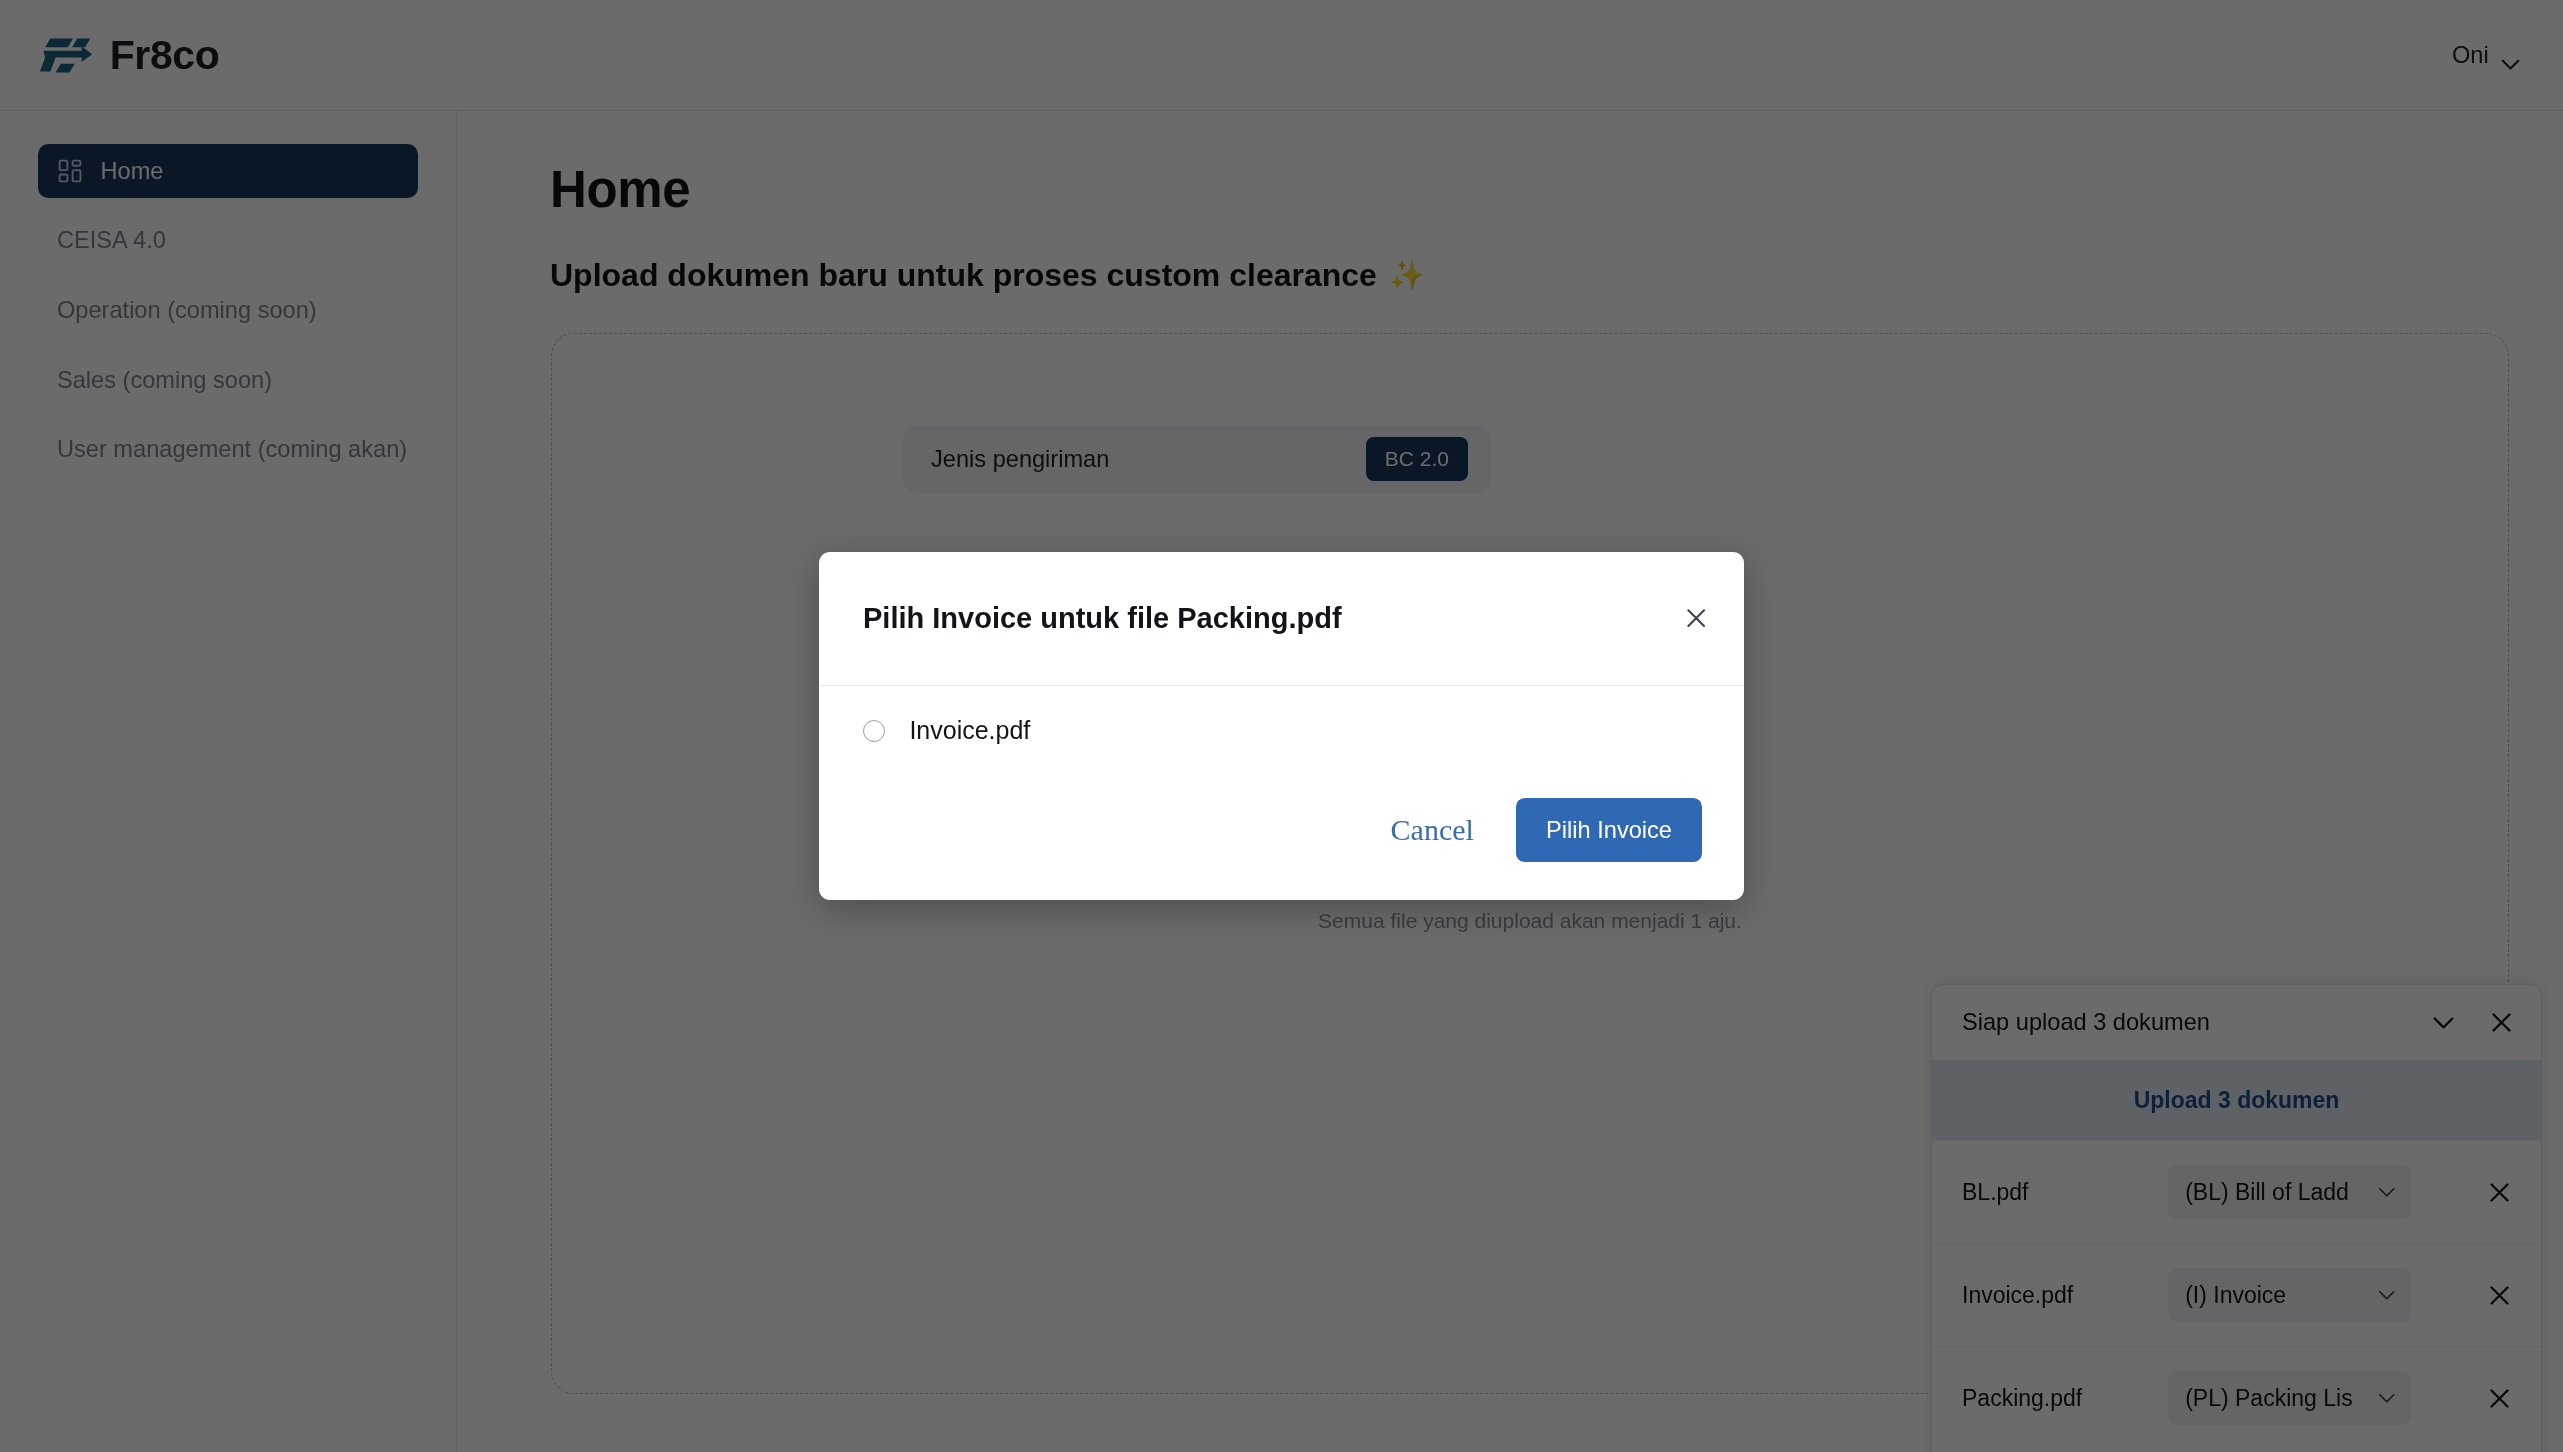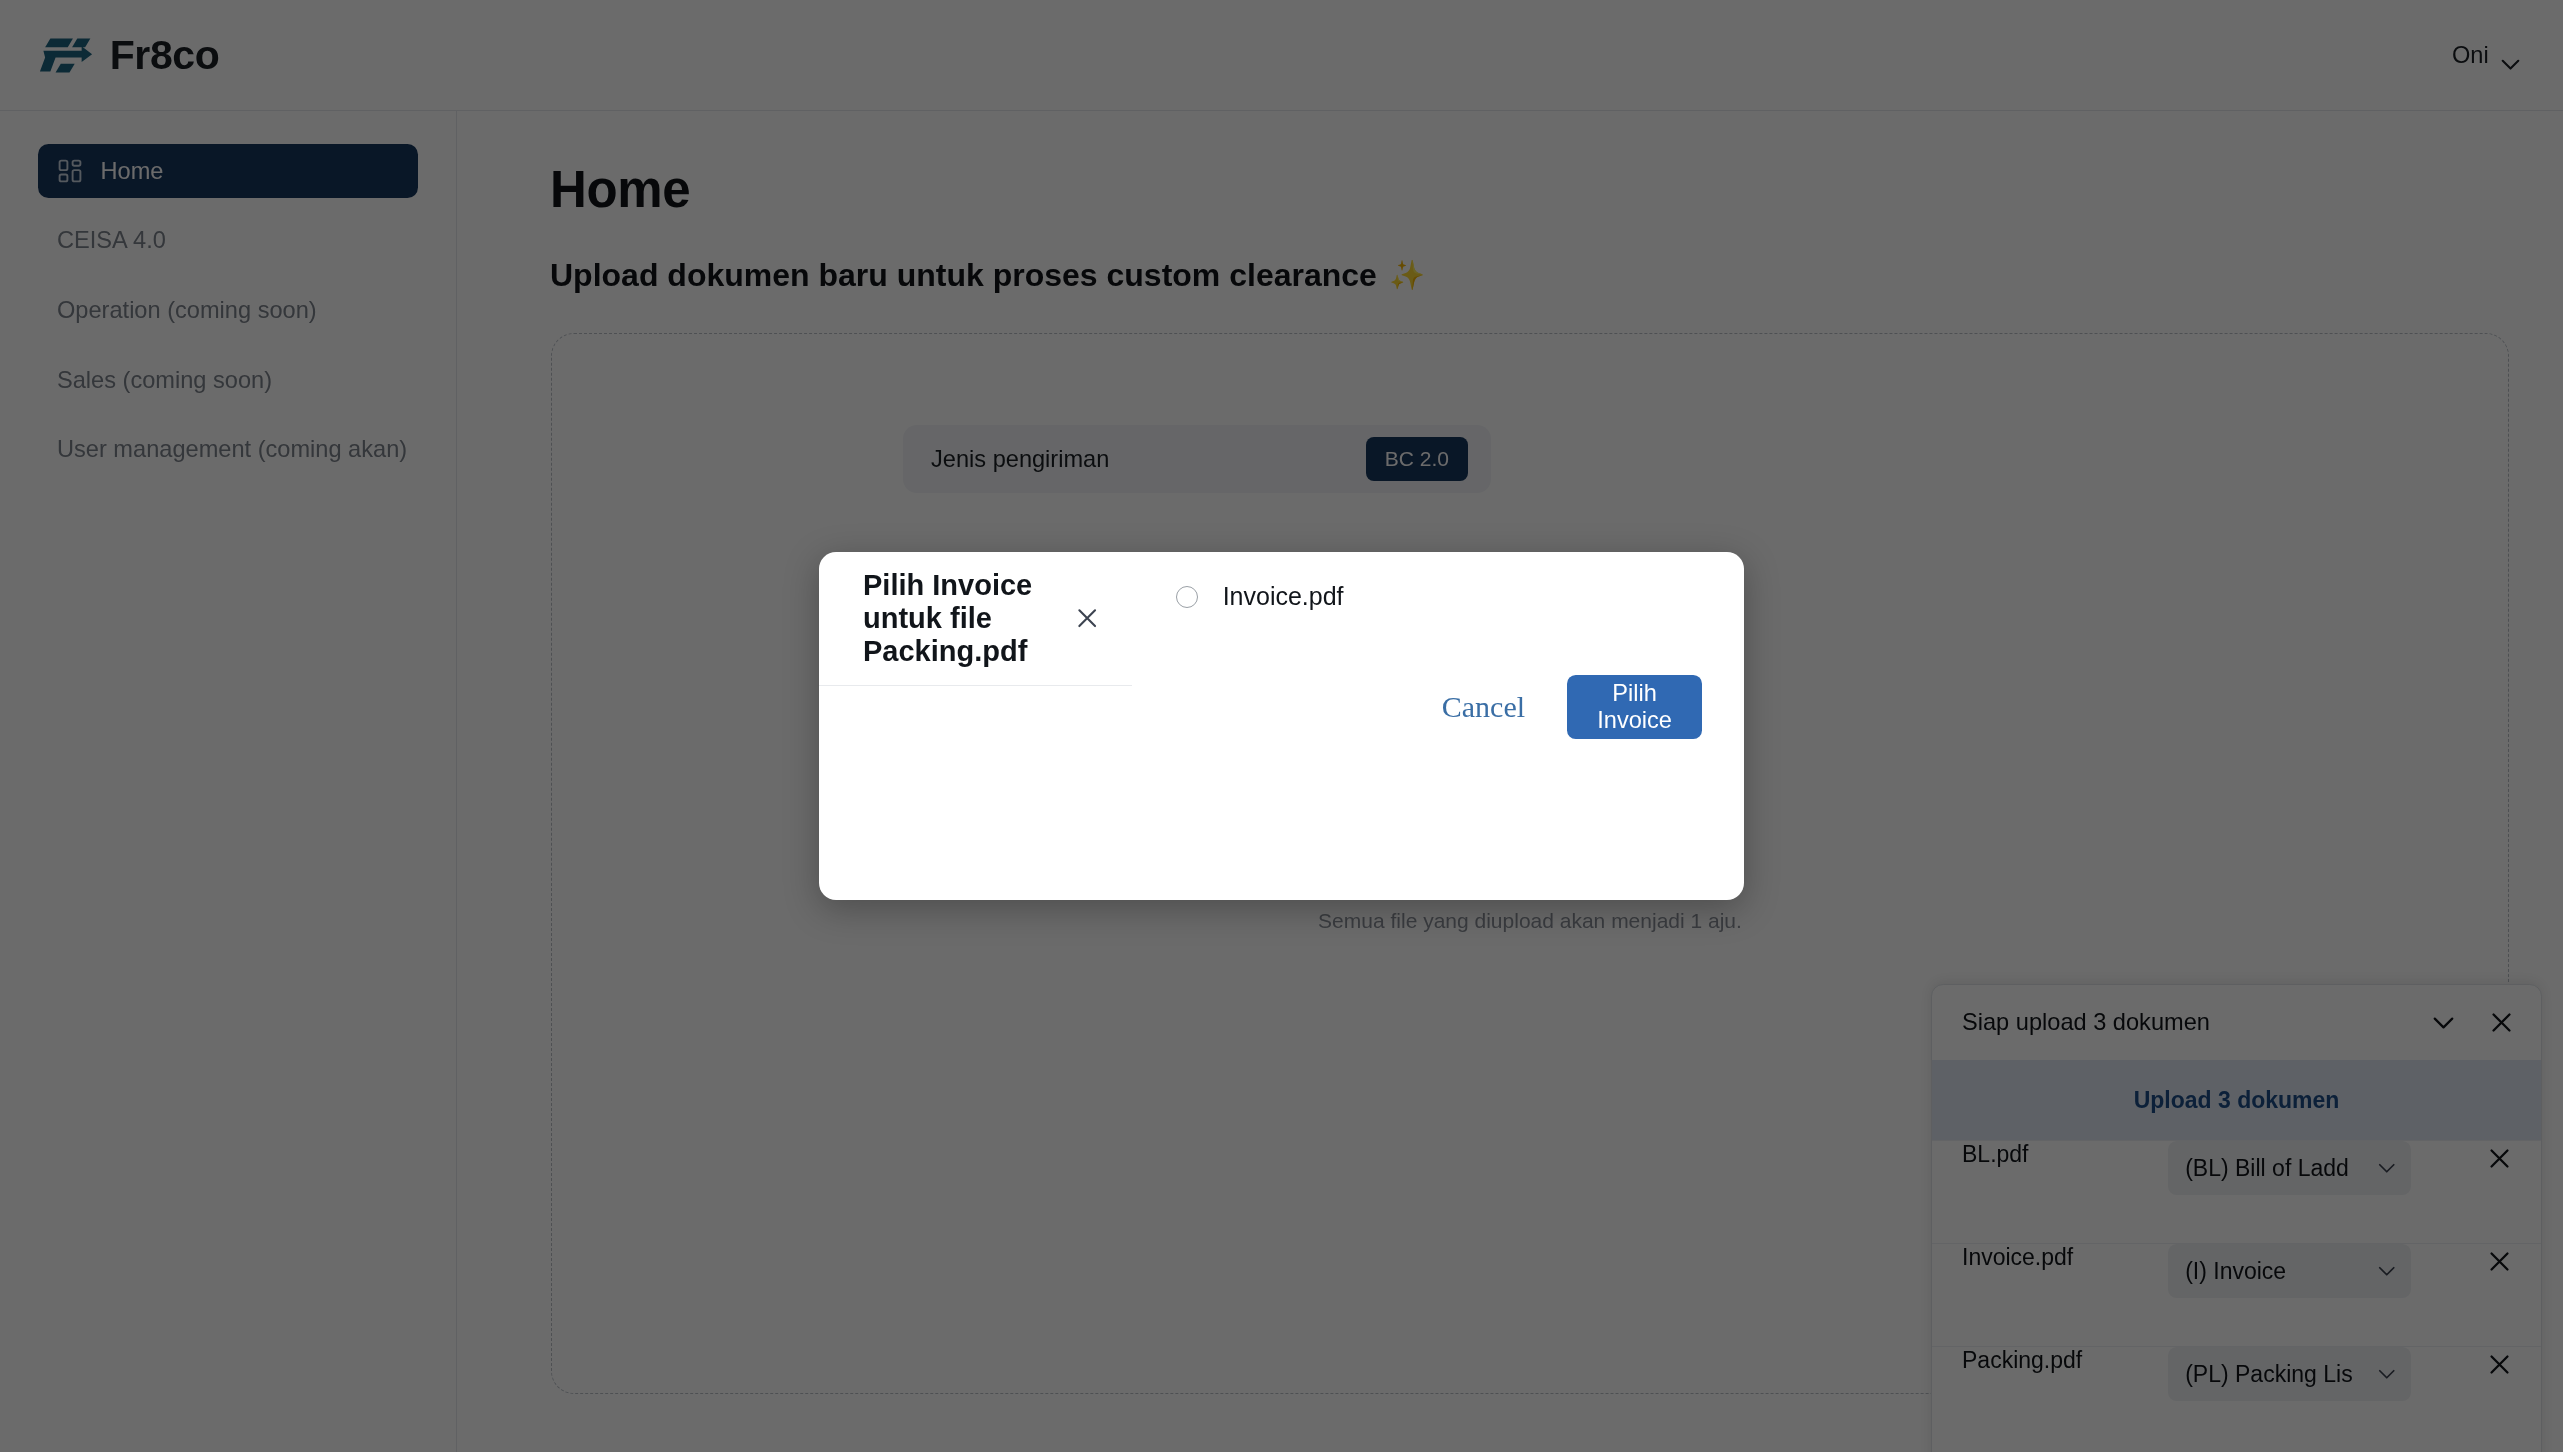--- a/index.html
+++ b/index.html
@@ -141,21 +141,21 @@
   }
   #upload-all-button {
     display: block; width: 100%; height: 80px;
     background: #dfe8f2; color: #1d4e89;
     border: none;
     font-family: "Liberation Sans", sans-serif;
     font-size: 23px; font-weight: 700;
     cursor: pointer;
   }
   .file-row {
-    height: 103px; display: flex; align-items: flex-start;
+    height: 103px; display: flex; align-items: center;
     border-top: 0.9px solid #eceff3;
     padding: 0 24.4px 0 30px; gap: 15.7px;
   }
   .file-name {
     flex: 0 0 190px; font-size: 23px; color: #11151a;
     white-space: nowrap; overflow: hidden; text-overflow: ellipsis;
   }
   .doc-type-select {
     flex: 0 0 243px; height: 54px;
     background: #eef0f3; border: none; border-radius: 8.7px;
@@ -174,24 +174,24 @@
 
   
   #modal-overlay {
     position: absolute; inset: 0;
     background: rgba(0,0,0,.58);
     z-index: 50;
   }
   #modal-dialog {
     position: absolute; left: 819px; top: 552px;
     width: 925px; height: 348px;
-    background: #ffffff; border-radius: 17px;
+    background: #ffffff; border-radius: 11px;
     box-shadow: 0 8.7px 35px rgba(0,0,0,.28);
     z-index: 51;
-    display: flex; flex-direction: row;
+    display: flex; flex-direction: column;
   }
   #modal-header {
     height: 134px; display: flex; align-items: center;
     justify-content: space-between;
     padding: 0 33px 0 44px;
     border-bottom: 0.9px solid #e8eaed;
   }
   #modal-title { font-size: 29px; font-weight: 700; color: #11151a; }
   #modal-body { padding: 30px 44px 0 44px; flex: 1; }
   .radio-option { display: flex; align-items: center; gap: 24.4px; }

